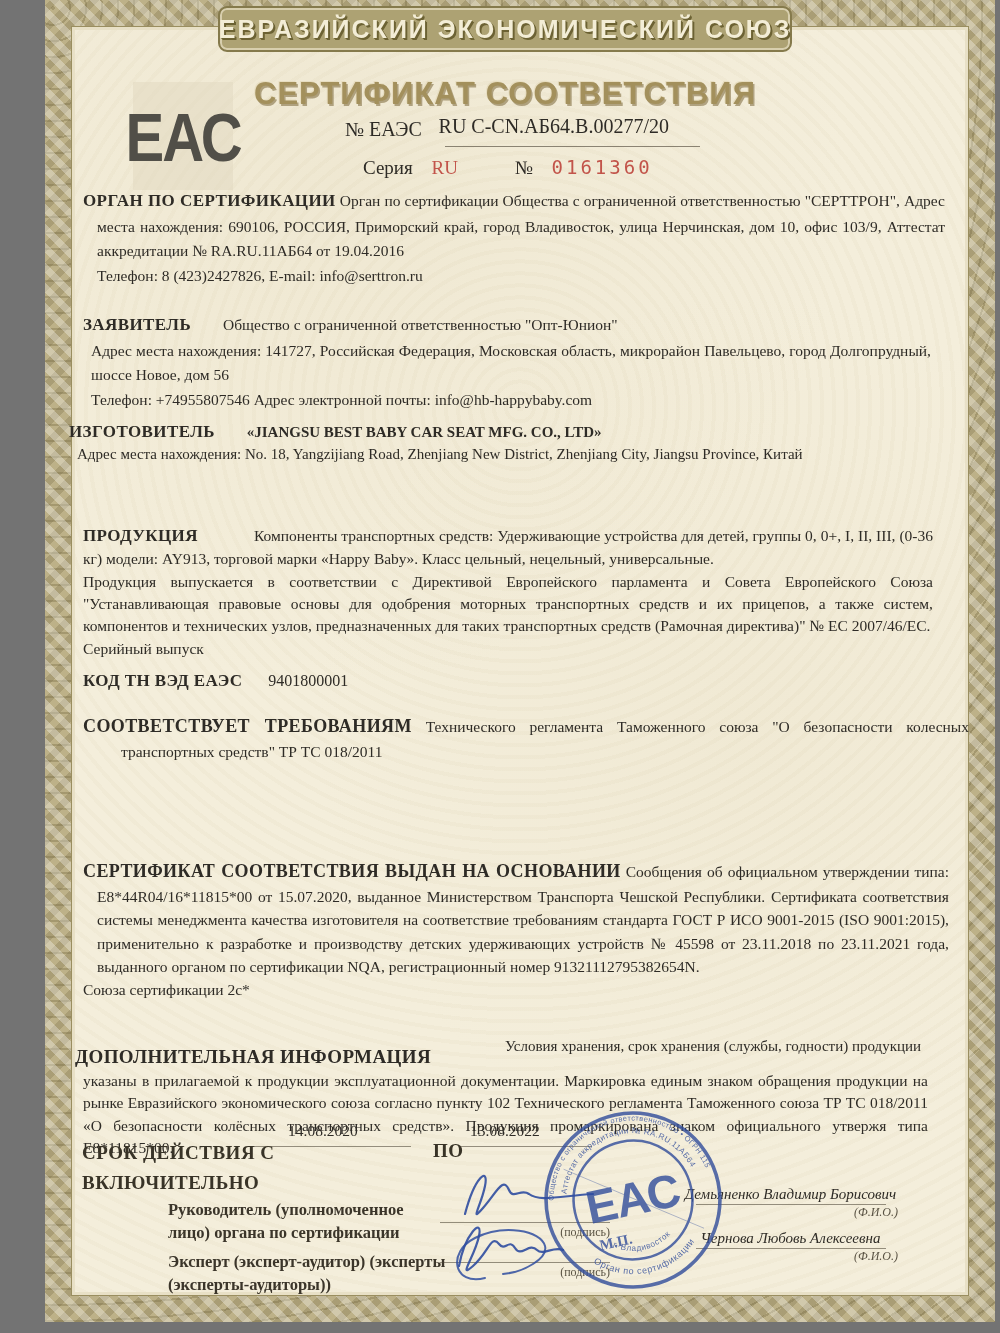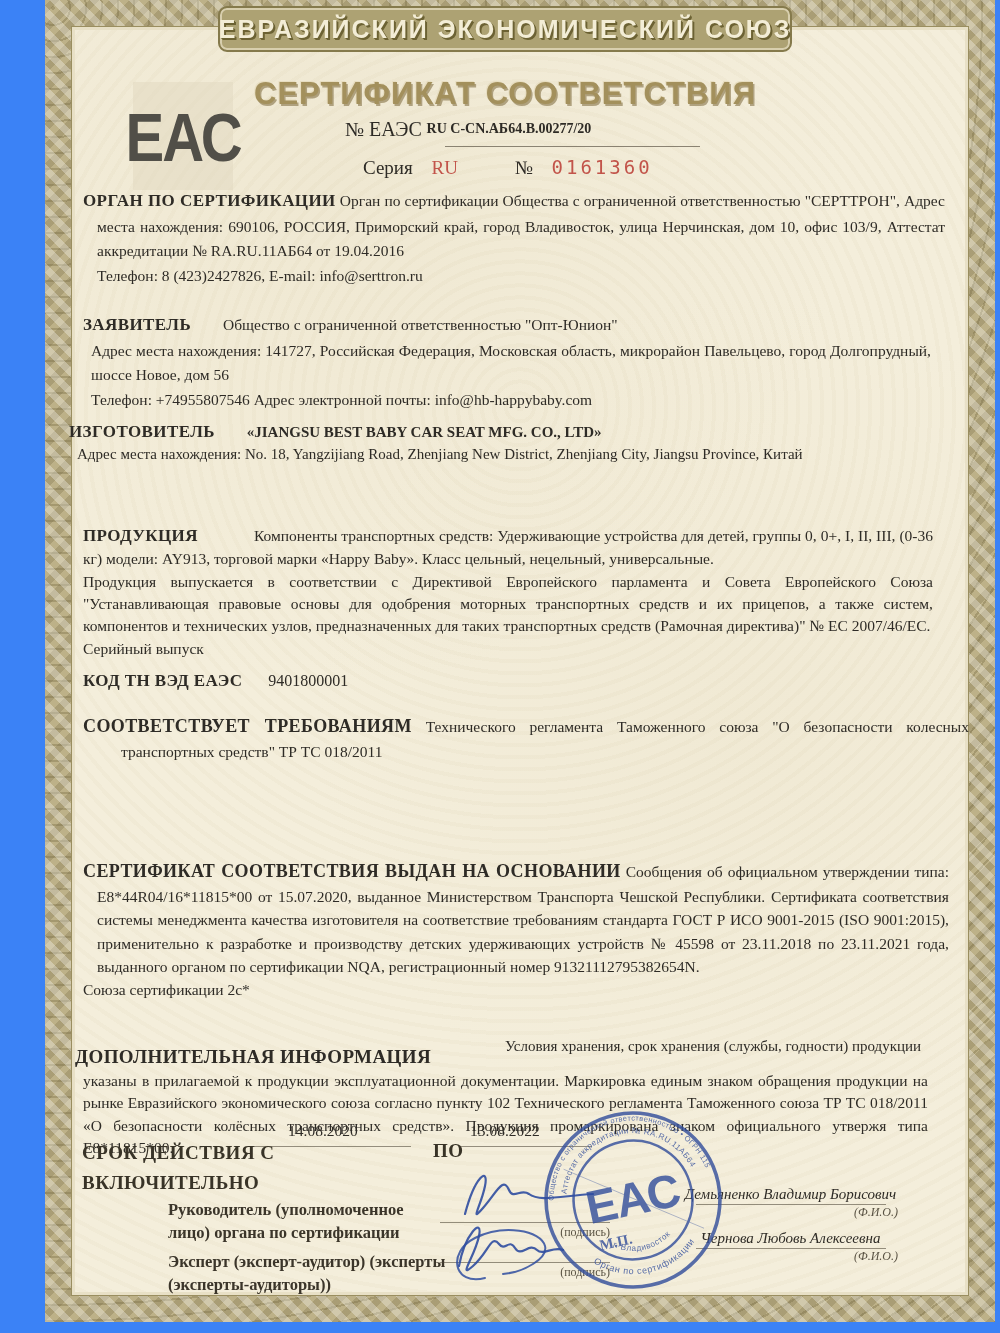--- a/index.html
+++ b/index.html
@@ -1,17 +1,17 @@
 <!DOCTYPE html>
 <html><head>
 <meta charset="utf-8">
 <style>
   html,body{margin:0;padding:0;}
   body{width:1000px;height:1333px;background:#ffffff;font-family:"Liberation Serif",serif;color:#2e2b26;}
-  .page{position:relative;width:1000px;height:1333px;background:#3b82f6;overflow:hidden;}
+  .page{position:relative;width:1000px;height:1333px;background:#737373;overflow:hidden;}
   .sheet{position:absolute;left:45px;top:0;width:950px;height:1322px;
     background-color:#bdb188;
     background-image:
       repeating-linear-gradient(45deg, rgba(255,255,255,.30) 0 7px, rgba(255,255,255,0) 7px 14px),
       repeating-linear-gradient(-45deg, rgba(118,106,68,.28) 0 7px, rgba(118,106,68,0) 7px 14px),
       repeating-radial-gradient(circle at 8px 8px, rgba(133,121,80,.45) 0 2px, rgba(133,121,80,0) 2px 16px);
   }
   .inner{position:absolute;left:26px;top:26px;right:26px;bottom:26px;
     background:#f4eedb;border:1px solid #9a8e60;box-shadow:0 0 0 3px #e8e0c6 inset;
     background-image:
@@ -27,21 +27,21 @@
     color:#f3edd6;text-shadow:2px 2px 0 #6c6233, 1px 1px 0 #6c6233;white-space:nowrap;}
   .eac-box{left:88px;top:82px;width:100px;height:108px;background:rgba(226,217,193,.55);
     display:flex;align-items:center;justify-content:center;}
   .eac-box span{font-family:"Liberation Sans",sans-serif;font-weight:900;font-size:58px;color:#514f48;
     letter-spacing:-2px;transform:scaleY(1.18);}
   .doc-title{left:140px;top:76px;width:640px;text-align:center;z-index:2;}
   .doc-title span{font-family:"Liberation Sans",sans-serif;font-weight:bold;font-size:31px;letter-spacing:1px;
     color:#a3905c;text-shadow:1.5px 1.5px 0 rgba(122,102,56,.55), -1px -1px 0 rgba(230,220,190,.9);white-space:nowrap;}
   .num-line{left:300px;top:118px;width:420px;font-size:19px;}
   .num-label{font-size:20px;}
-  .num-value{font-size:14px;position:relative;top:-3px;font-weight:bold;}
+  .num-value{font-size:20px;position:relative;top:-3px;margin-left:12px;}
   .num-underline{left:400px;top:146px;width:255px;border-bottom:1.2px solid rgba(70,62,48,.6);}
   .series-line{left:318px;top:156px;width:420px;font-size:19px;}
   .series-label{color:#2e2b26;}
   .series-value{color:#c2544a;margin-left:14px;}
   .series-no{margin-left:52px;}
   .serial-number{font-family:"DejaVu Sans Mono",monospace;font-size:19px;color:#c2544a;letter-spacing:3px;margin-left:14px;}
   
   .sect{line-height:1.58;font-size:15.5px;text-align:justify;}
   .sect b{font-size:17px;letter-spacing:.4px;}
   .hang{padding-left:14px;text-indent:-14px;}

